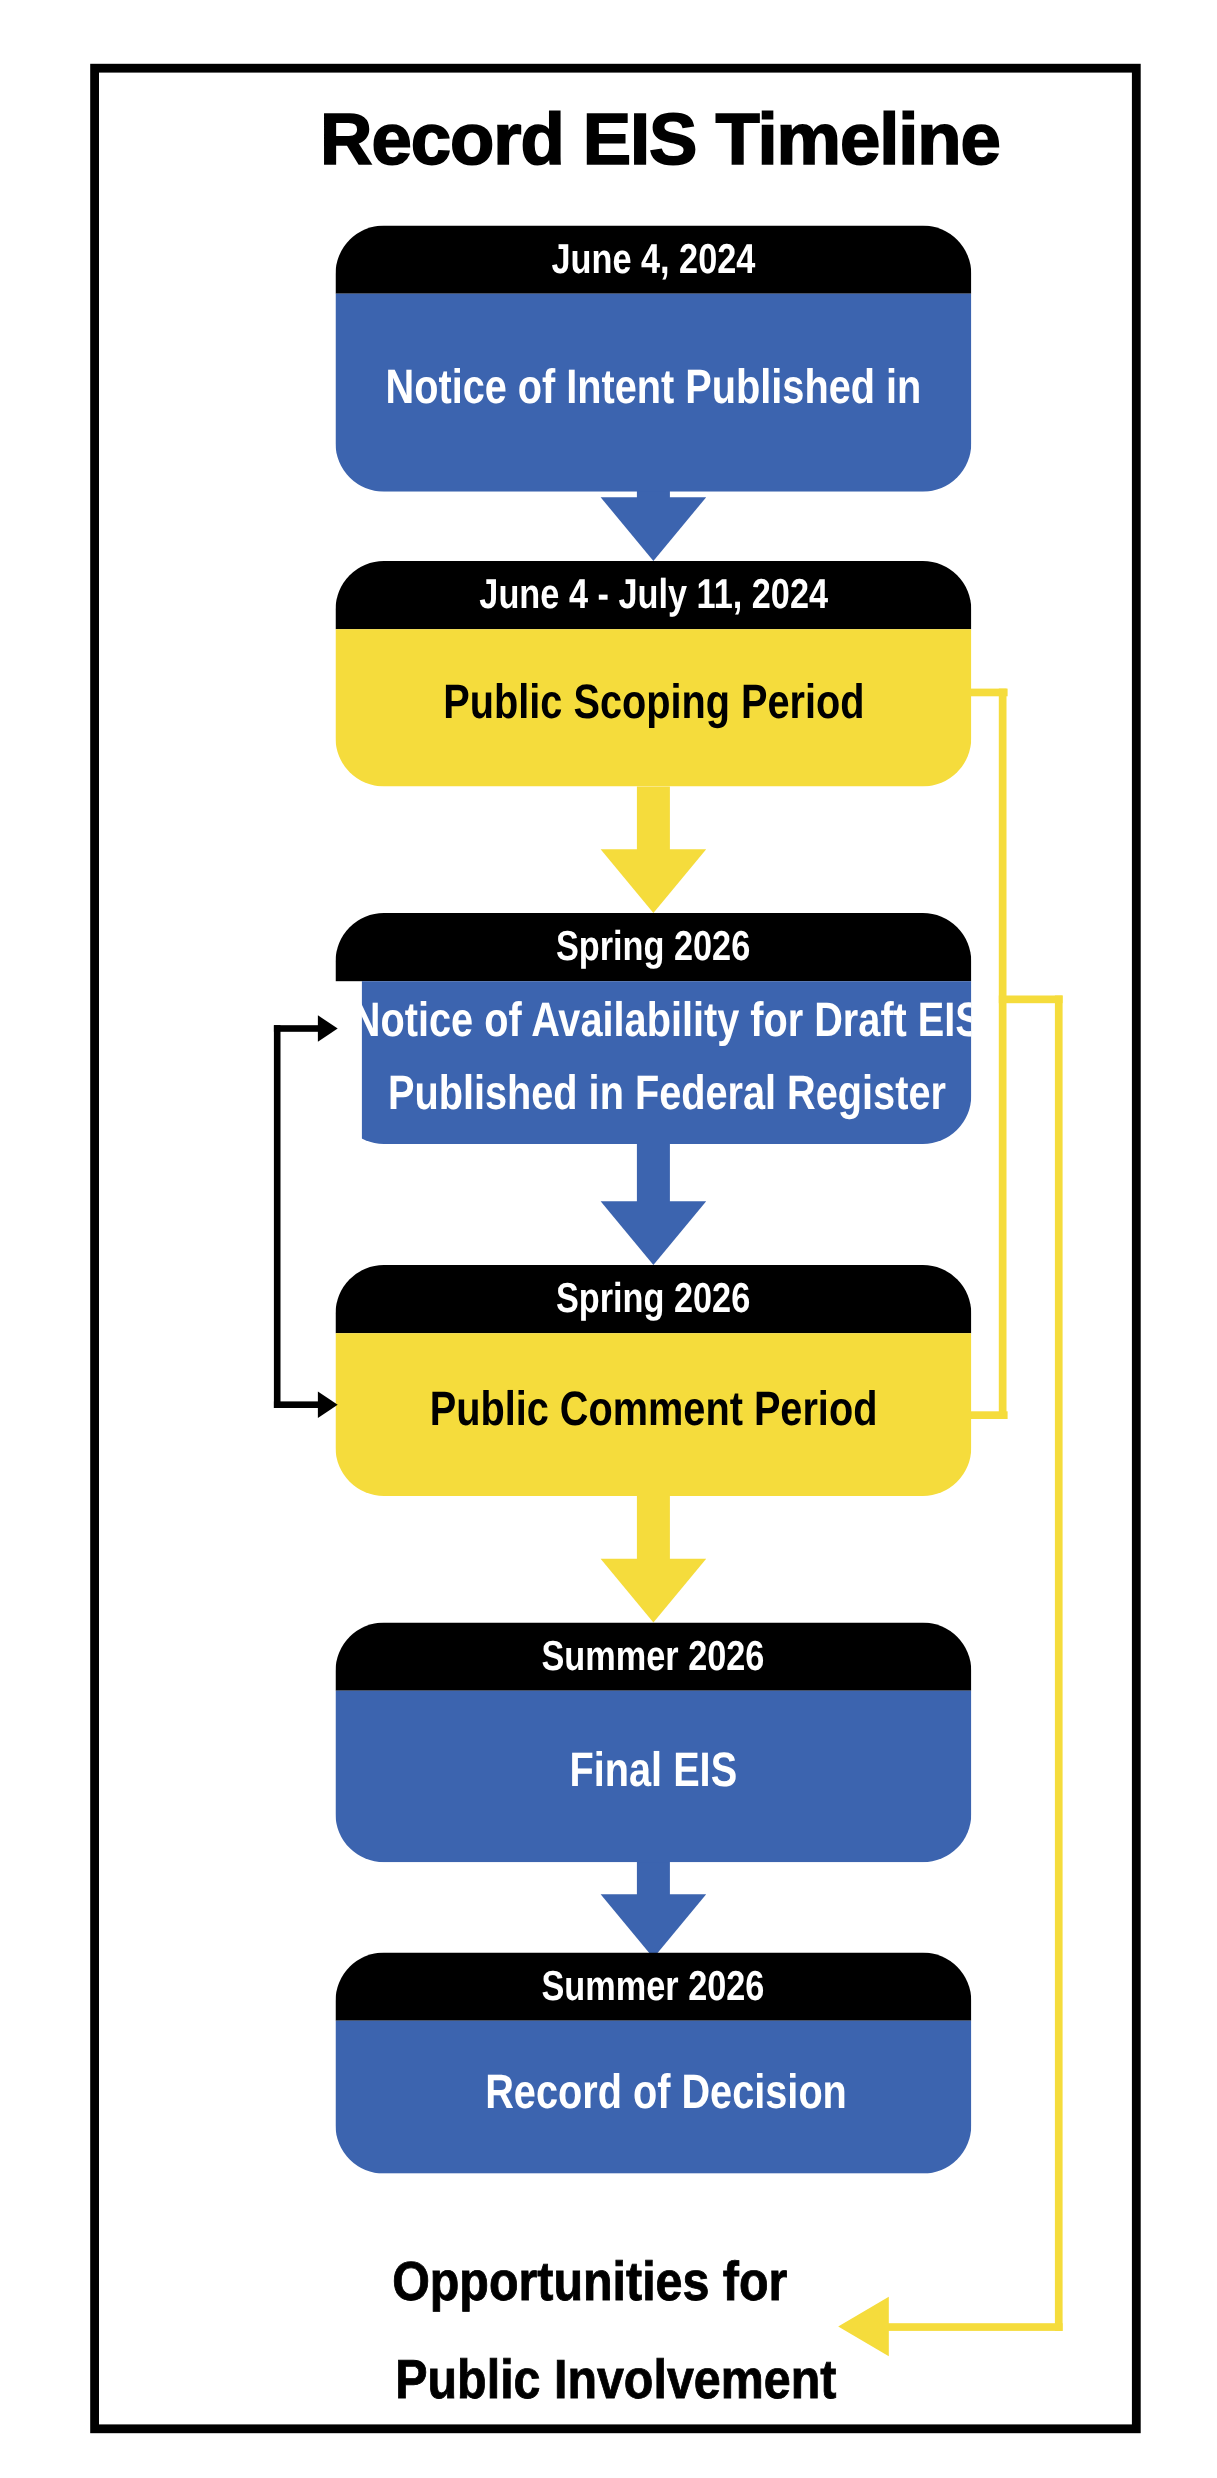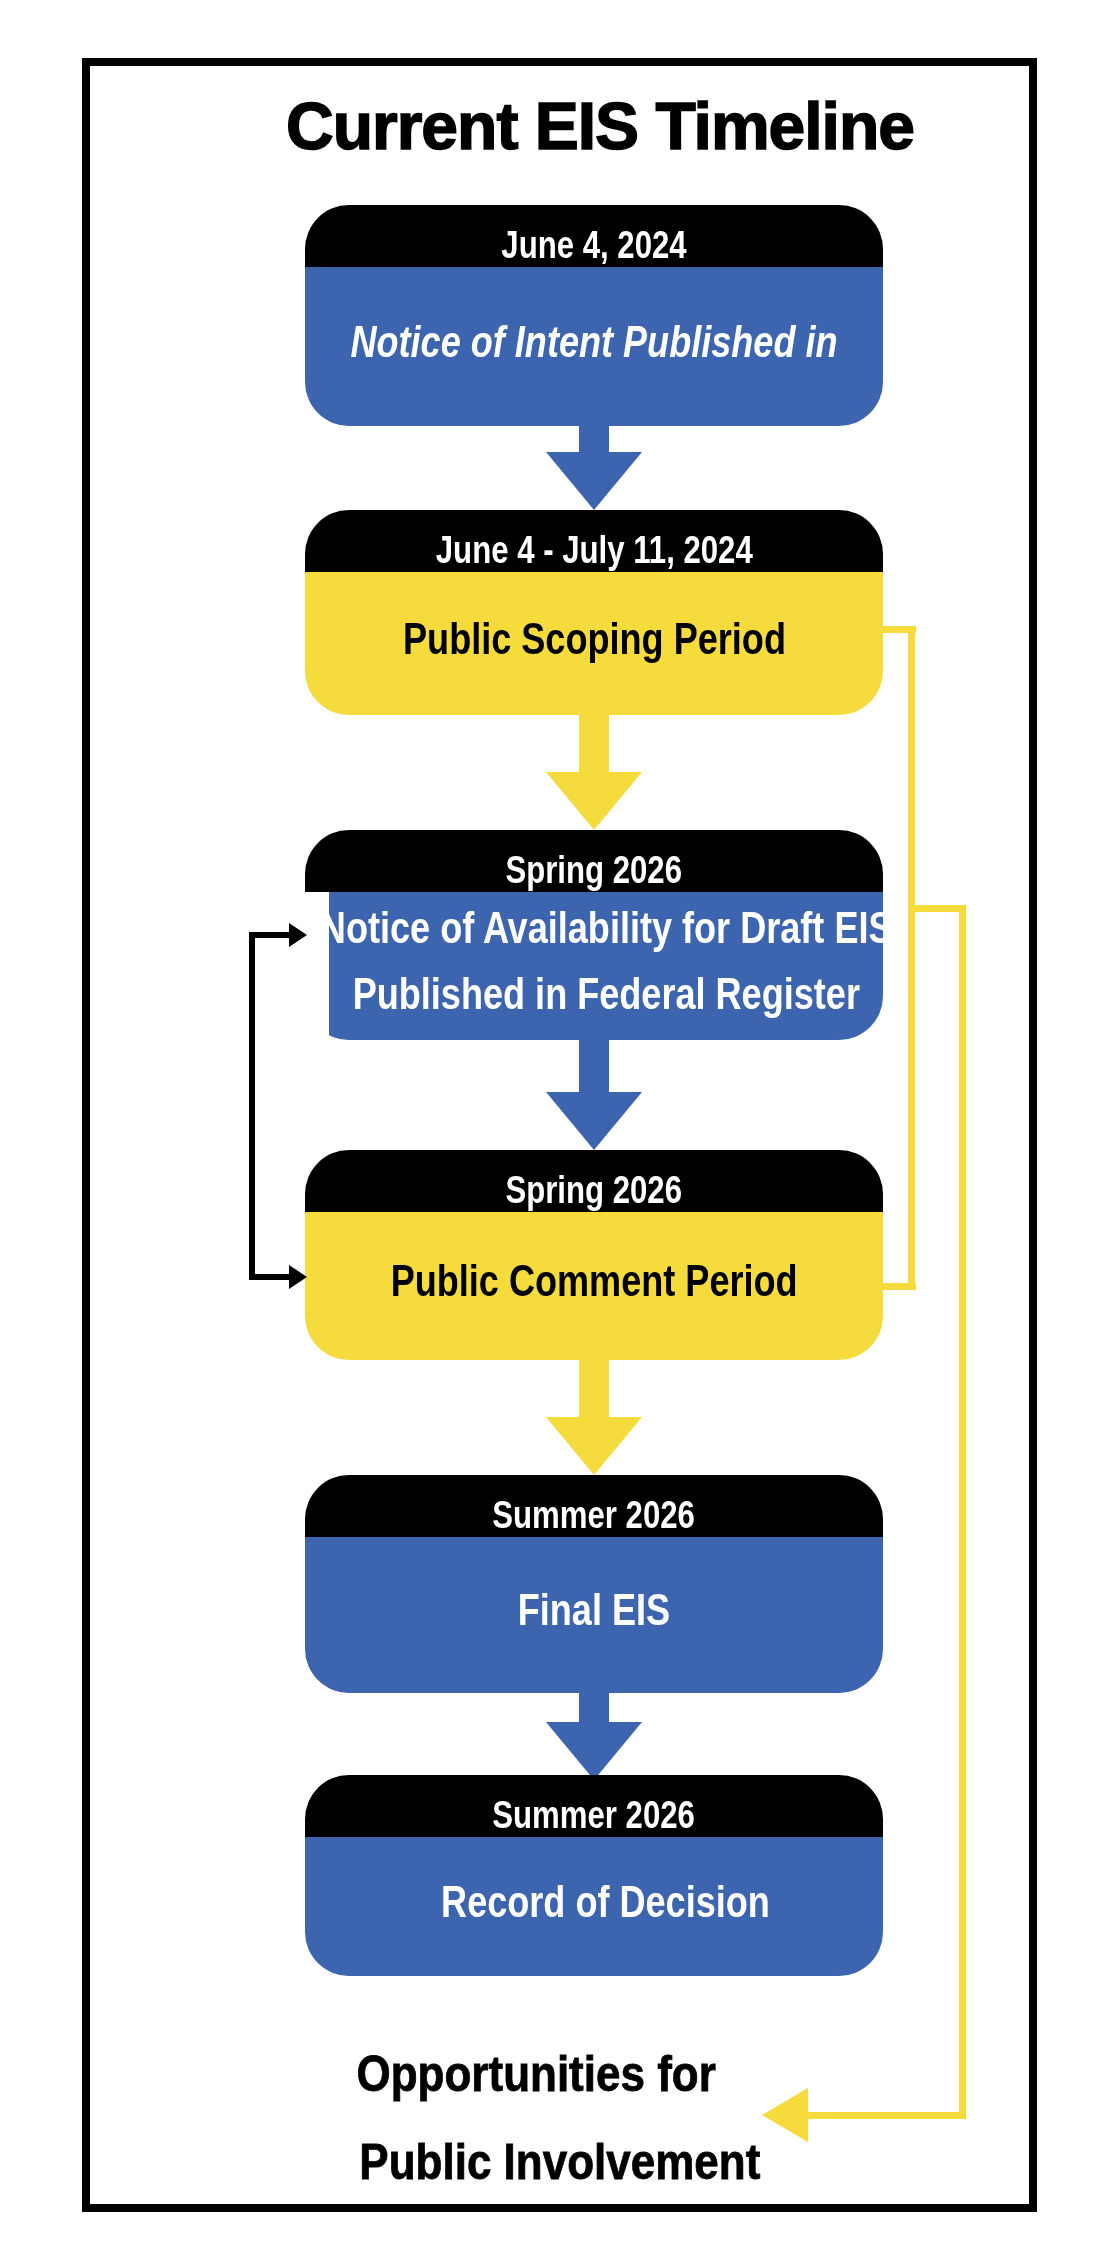--- a/index.html
+++ b/index.html
@@ -15,21 +15,21 @@
     position:absolute;left:200px;top:88px;width:800px;text-align:center;
     font-size:66px;font-weight:700;color:#000;letter-spacing:-1px;
     -webkit-text-stroke:1.5px #000;white-space:nowrap;
   }
   
   .step{
     position:absolute;left:305px;width:578px;border-radius:44px;overflow:hidden;
     box-shadow:none;
   }
   .step .hdr{
-    background:#000;color:#fff;height:62px;display:flex;align-items:flex-end;justify-content:center;
+    background:#000;color:#fff;height:62px;display:flex;align-items:center;justify-content:center;
   }
   .step .hdr .ctext{font-size:38px;font-weight:700;}
   .step .bd{
     display:flex;flex-direction:column;align-items:center;justify-content:center;
   }
   .bd.blue{background:var(--blue,#3C64AF);color:#fff;}
   .bd.yellow{background:var(--yellow,#F5DC3C);color:#000000;}
   .bd .line{line-height:56px;text-align:center;}
   .bd .ctext{font-size:44px;font-weight:700;}
   .ctext{display:inline-block;white-space:nowrap;transform:scaleX(0.82);transform-origin:50% 50%;}
@@ -69,21 +69,21 @@
   .footer .line{line-height:77px;}
   .footer .ctext{font-size:50px;transform:scaleX(0.88);-webkit-text-stroke:0.8px #000;}
 </style>
 </head>
 <body>
 
 <div class="canvas">
 
   <div class="frame"></div>
 
-  <div class="title">Current EIS Timeline</div>
+  <div class="title">Record EIS Timeline</div>
 
   <div class="yline" style="left:872px;top:626px;width:44px;height:7px;"></div>
   <div class="yline" style="left:908px;top:626px;width:7px;height:664px;"></div>
   <div class="yline" style="left:872px;top:1283px;width:44px;height:7px;"></div>
   <div class="yline" style="left:908px;top:905px;width:58px;height:7px;"></div>
   <div class="yline" style="left:959px;top:905px;width:7px;height:1214px;"></div>
   <div class="yline" style="left:802px;top:2112px;width:164px;height:7px;"></div>
   <div class="yhead" style="left:762px;top:2088px;"></div>
 
   <div class="shaft blue" style="top:410px;height:45px;"></div>
@@ -94,21 +94,21 @@
   <div class="head  blue" style="top:1092px;"></div>
   <div class="shaft yellow" style="top:1360px;height:60px;"></div>
   <div class="head  yellow" style="top:1417px;"></div>
   <div class="shaft blue" style="top:1675px;height:50px;"></div>
   <div class="head  blue" style="top:1722px;"></div>
 
   <div class="step" style="top:205px;">
     <div class="hdr">
       <span class="ctext">June 4, 2024</span>
     </div>
-    <div class="bd blue" style="height:159px;font-style:italic;">
+    <div class="bd blue" style="height:180px;">
       <div class="line"><span class="ctext">Notice of Intent Published in</span></div>
     </div>
   </div>
 
   <div class="step" style="top:510px;">
     <div class="hdr">
       <span class="ctext">June 4 - July 11, 2024</span>
     </div>
     <div class="bd yellow" style="height:143px;">
       <div class="line"><span class="ctext">Public Scoping Period</span></div>

